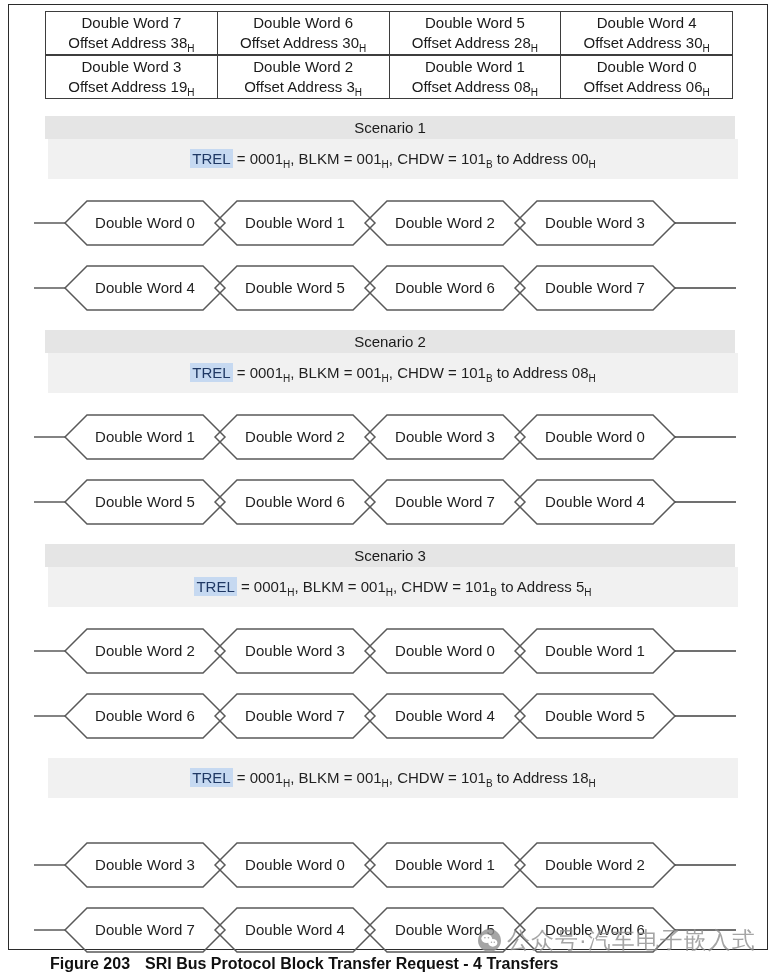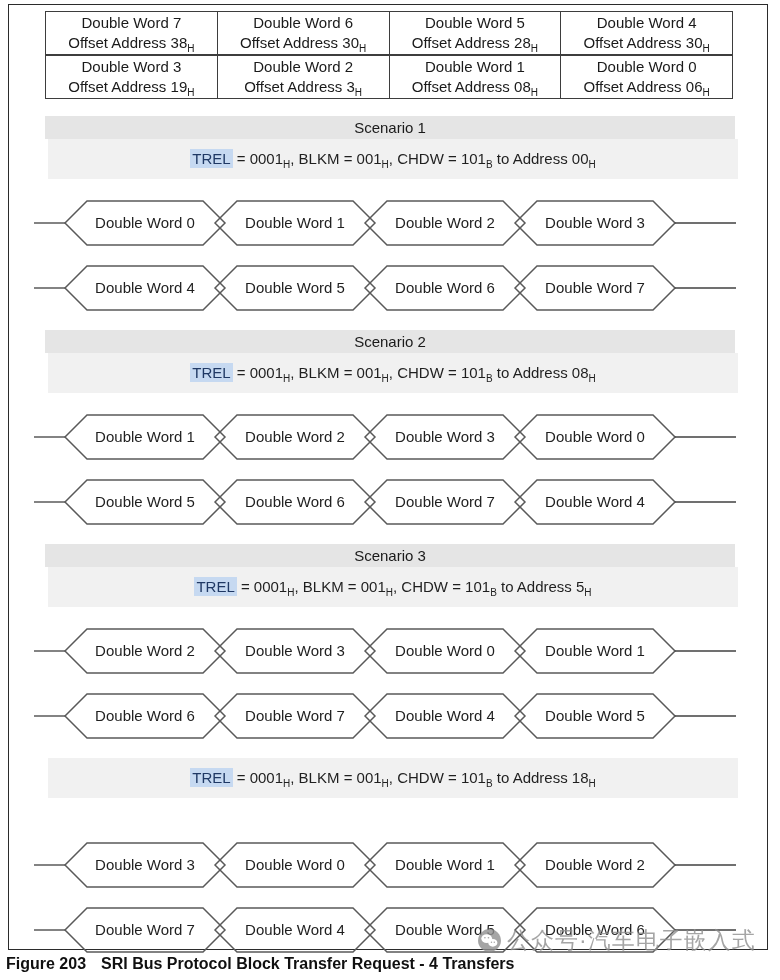--- a/index.html
+++ b/index.html
@@ -35,21 +35,21 @@
   }
   .trel-hl{background:#c6d9f1;color:#1f3864;padding:1px 2px;}
   .busrow{position:absolute;left:21px;width:740px;height:56px;}
   .row1{top:79px;}
   .row2{top:144px;}
   svg text{font-size:15px;fill:#1f1f1f;font-family:"Liberation Sans", sans-serif;}
   .shape{fill:none;stroke:#595959;stroke-width:1.5;}
   .wire{stroke:#404040;stroke-width:1.3;}
   
   .caption{position:absolute;left:6px;top:955px;font-size:16px;font-weight:bold;color:#101010;white-space:nowrap;}
-  .caption .lbl{margin-right:15px;}
+  .caption .lbl{margin-right:15px;margin-left:44px;}
   
   .watermark{
     position:absolute;left:477px;top:925px;display:flex;align-items:center;gap:5px;
     z-index:5;opacity:.8;pointer-events:none;
   }
   .wm-icon{width:25px;height:25px;flex:0 0 auto;}
   .wm-text{font-size:23px;color:#8f8f8f;letter-spacing:1px;font-family:"Liberation Sans", sans-serif;}
 </style>
 </head>
 <body>

